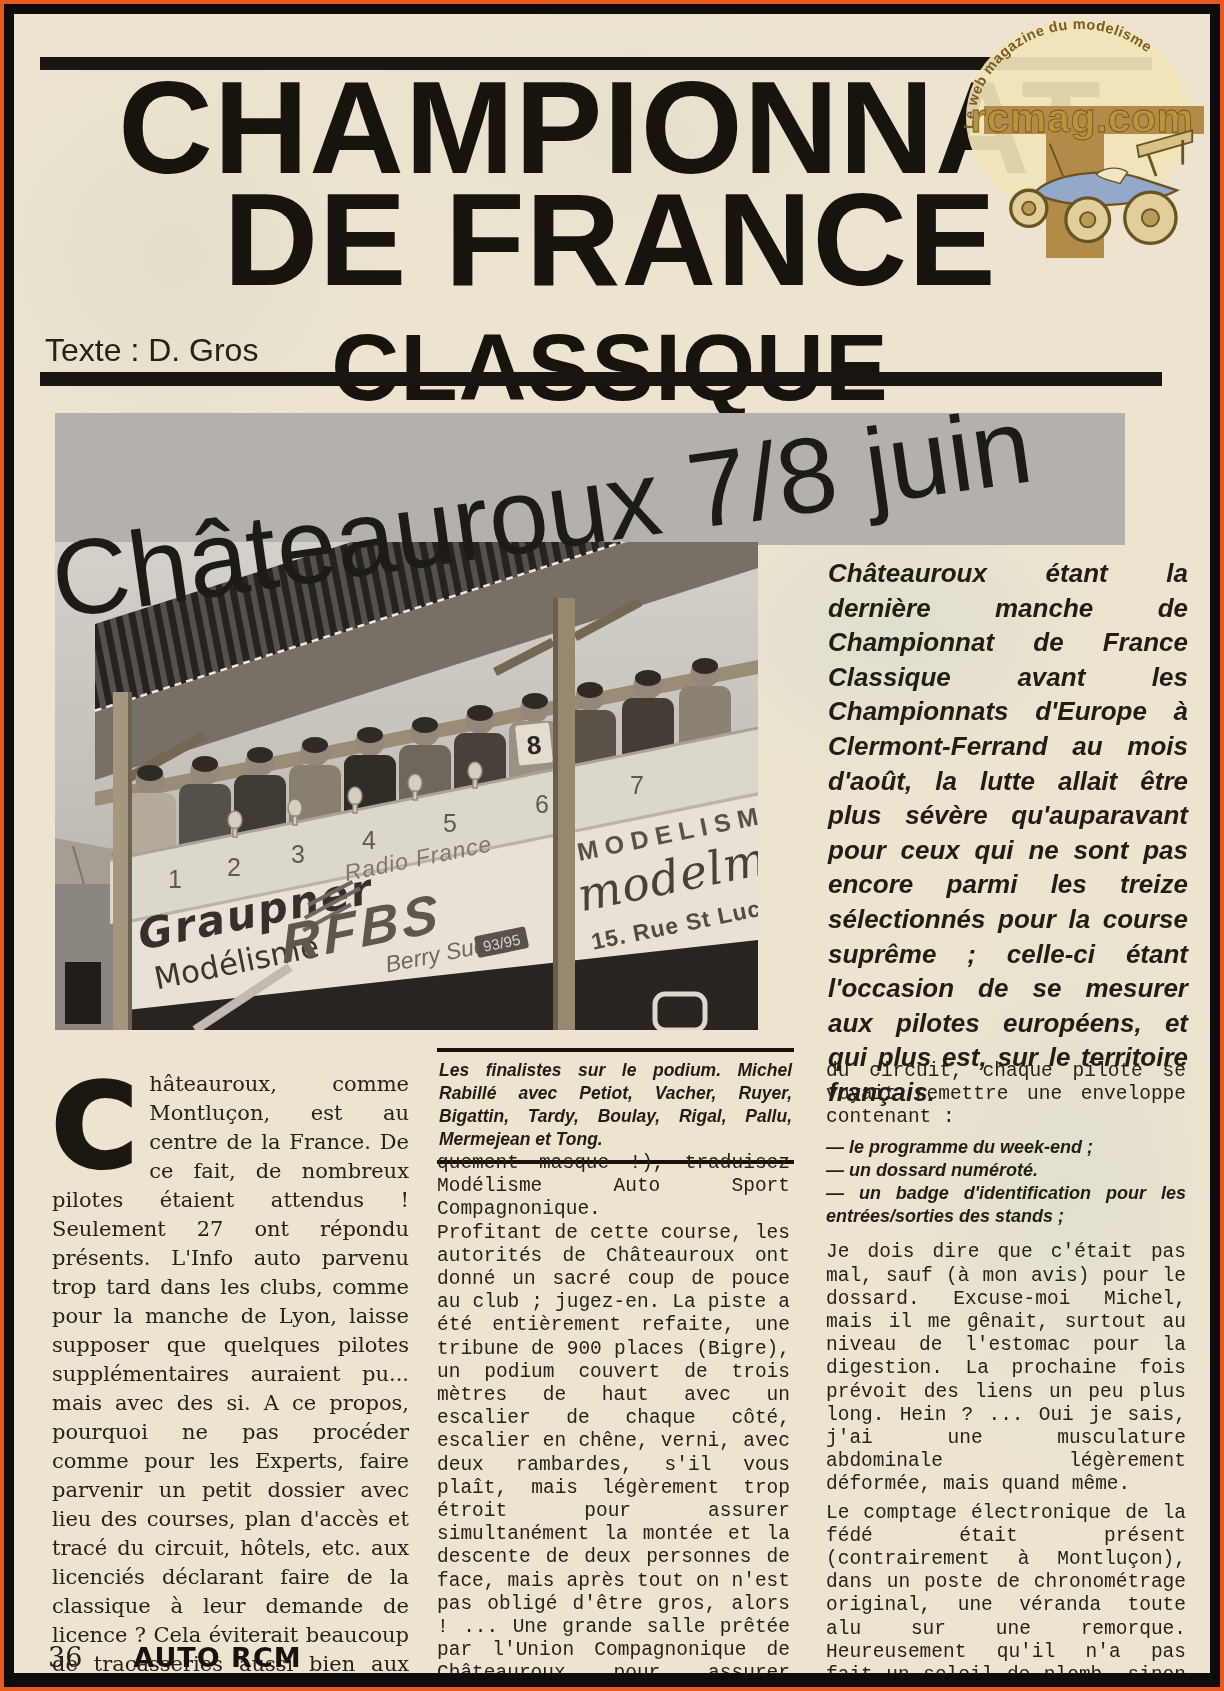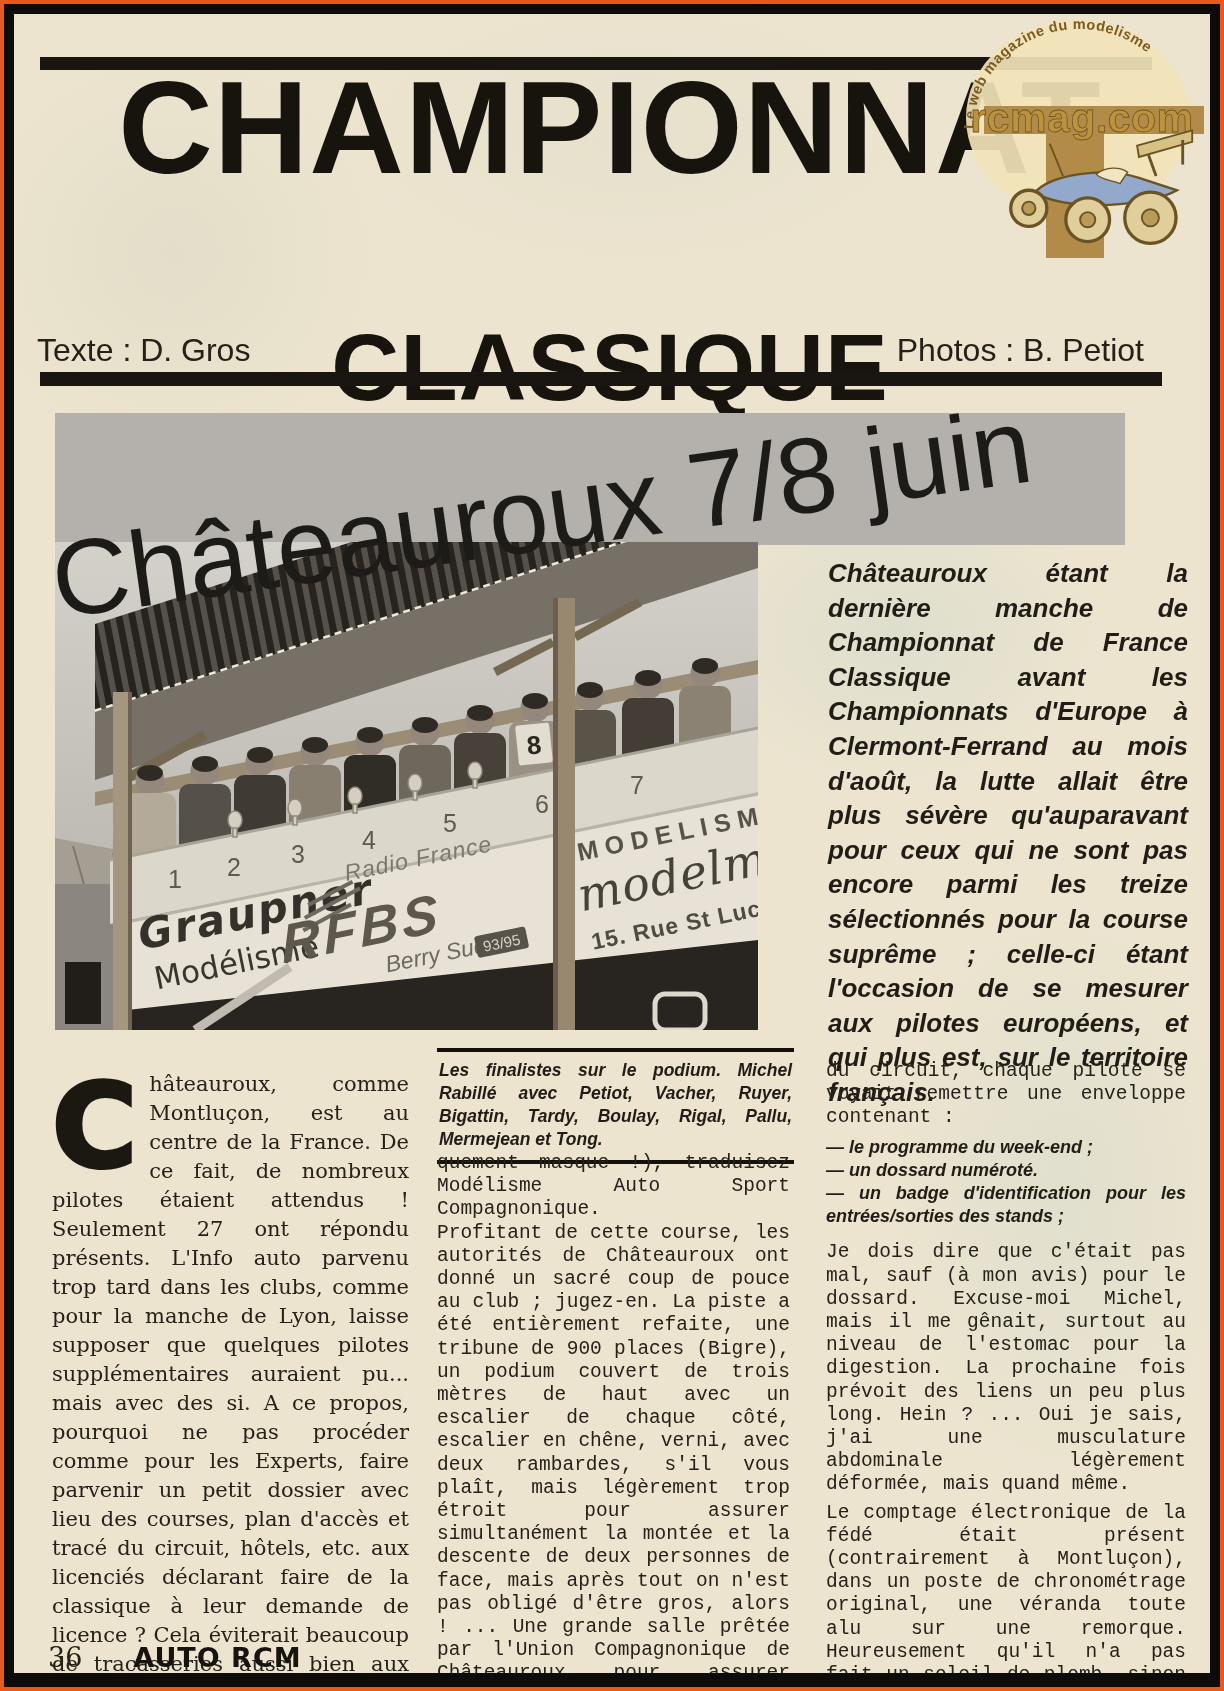--- a/index.html
+++ b/index.html
@@ -22,21 +22,21 @@
   .abs{position:absolute;}
   .rule{background:#191510;}
   .rule-top{left:26px;top:43px;width:1112px;height:13px;}
   .rule-mid{left:26px;top:358px;width:1122px;height:14px;}
 
   .title{left:26px;width:1140px;text-align:center;color:#17140e;font-weight:bold;line-height:1;white-space:nowrap;letter-spacing:1px;}
   .title1{top:48px;font-size:131px;}
   .title2{top:160px;font-size:131px;}
   .title3{top:276px;font-size:94px;margin-top:31px;}
   .byline{top:318px;font-size:32px;color:#262118;}
-  .byline-left{left:23px;}
+  .byline-left{left:31px;}
   .byline-right{right:66px;}
 
   .logo-wrap{left:934px;top:-4px;width:256px;height:256px;z-index:6;}
 
   .gray-band{left:41px;top:399px;width:1070px;height:132px;background:#b4b1ac;z-index:1;}
   .banner-text{
     left:46px;top:513px;height:108px;z-index:4;
     font-size:107px;line-height:108px;color:#1d1b17;white-space:nowrap;
     transform:rotate(-8deg);transform-origin:0 100%;
   }
@@ -93,24 +93,24 @@
 </style>
 </head>
 <body>
 
 <div class="black-frame"></div>
 <div class="page">
 
   <div class="abs rule rule-top"></div>
 
   <div class="abs title title1">CHAMPIONNAT</div>
+  <div class="abs title title2">DE FRANCE</div>
   <div class="abs title title3">CLASSIQUE</div>
 
   <div class="abs byline byline-left">Texte : D. Gros</div>
-  <div class="abs byline byline-right">Photos : B. Petiot</div>
 
   <div class="abs rule rule-mid"></div>
 
   <div class="abs logo-wrap">
     <svg width="256" height="256" viewBox="0 0 256 256">
       <ellipse cx="130" cy="108" rx="112" ry="98" fill="#f1e3b8" opacity="0.92"></ellipse>
       <rect x="36" y="96" width="220" height="28" fill="#b28b49"></rect>
       <rect x="98" y="96" width="58" height="152" fill="#b28b49"></rect>
       <path id="lg-arc" d="M 26 122 A 104 98 0 0 1 236 114" fill="none"></path>
       <text class="t-arc"><textPath href="#lg-arc" startOffset="1%">Le web magazine du modelisme</textPath></text>

